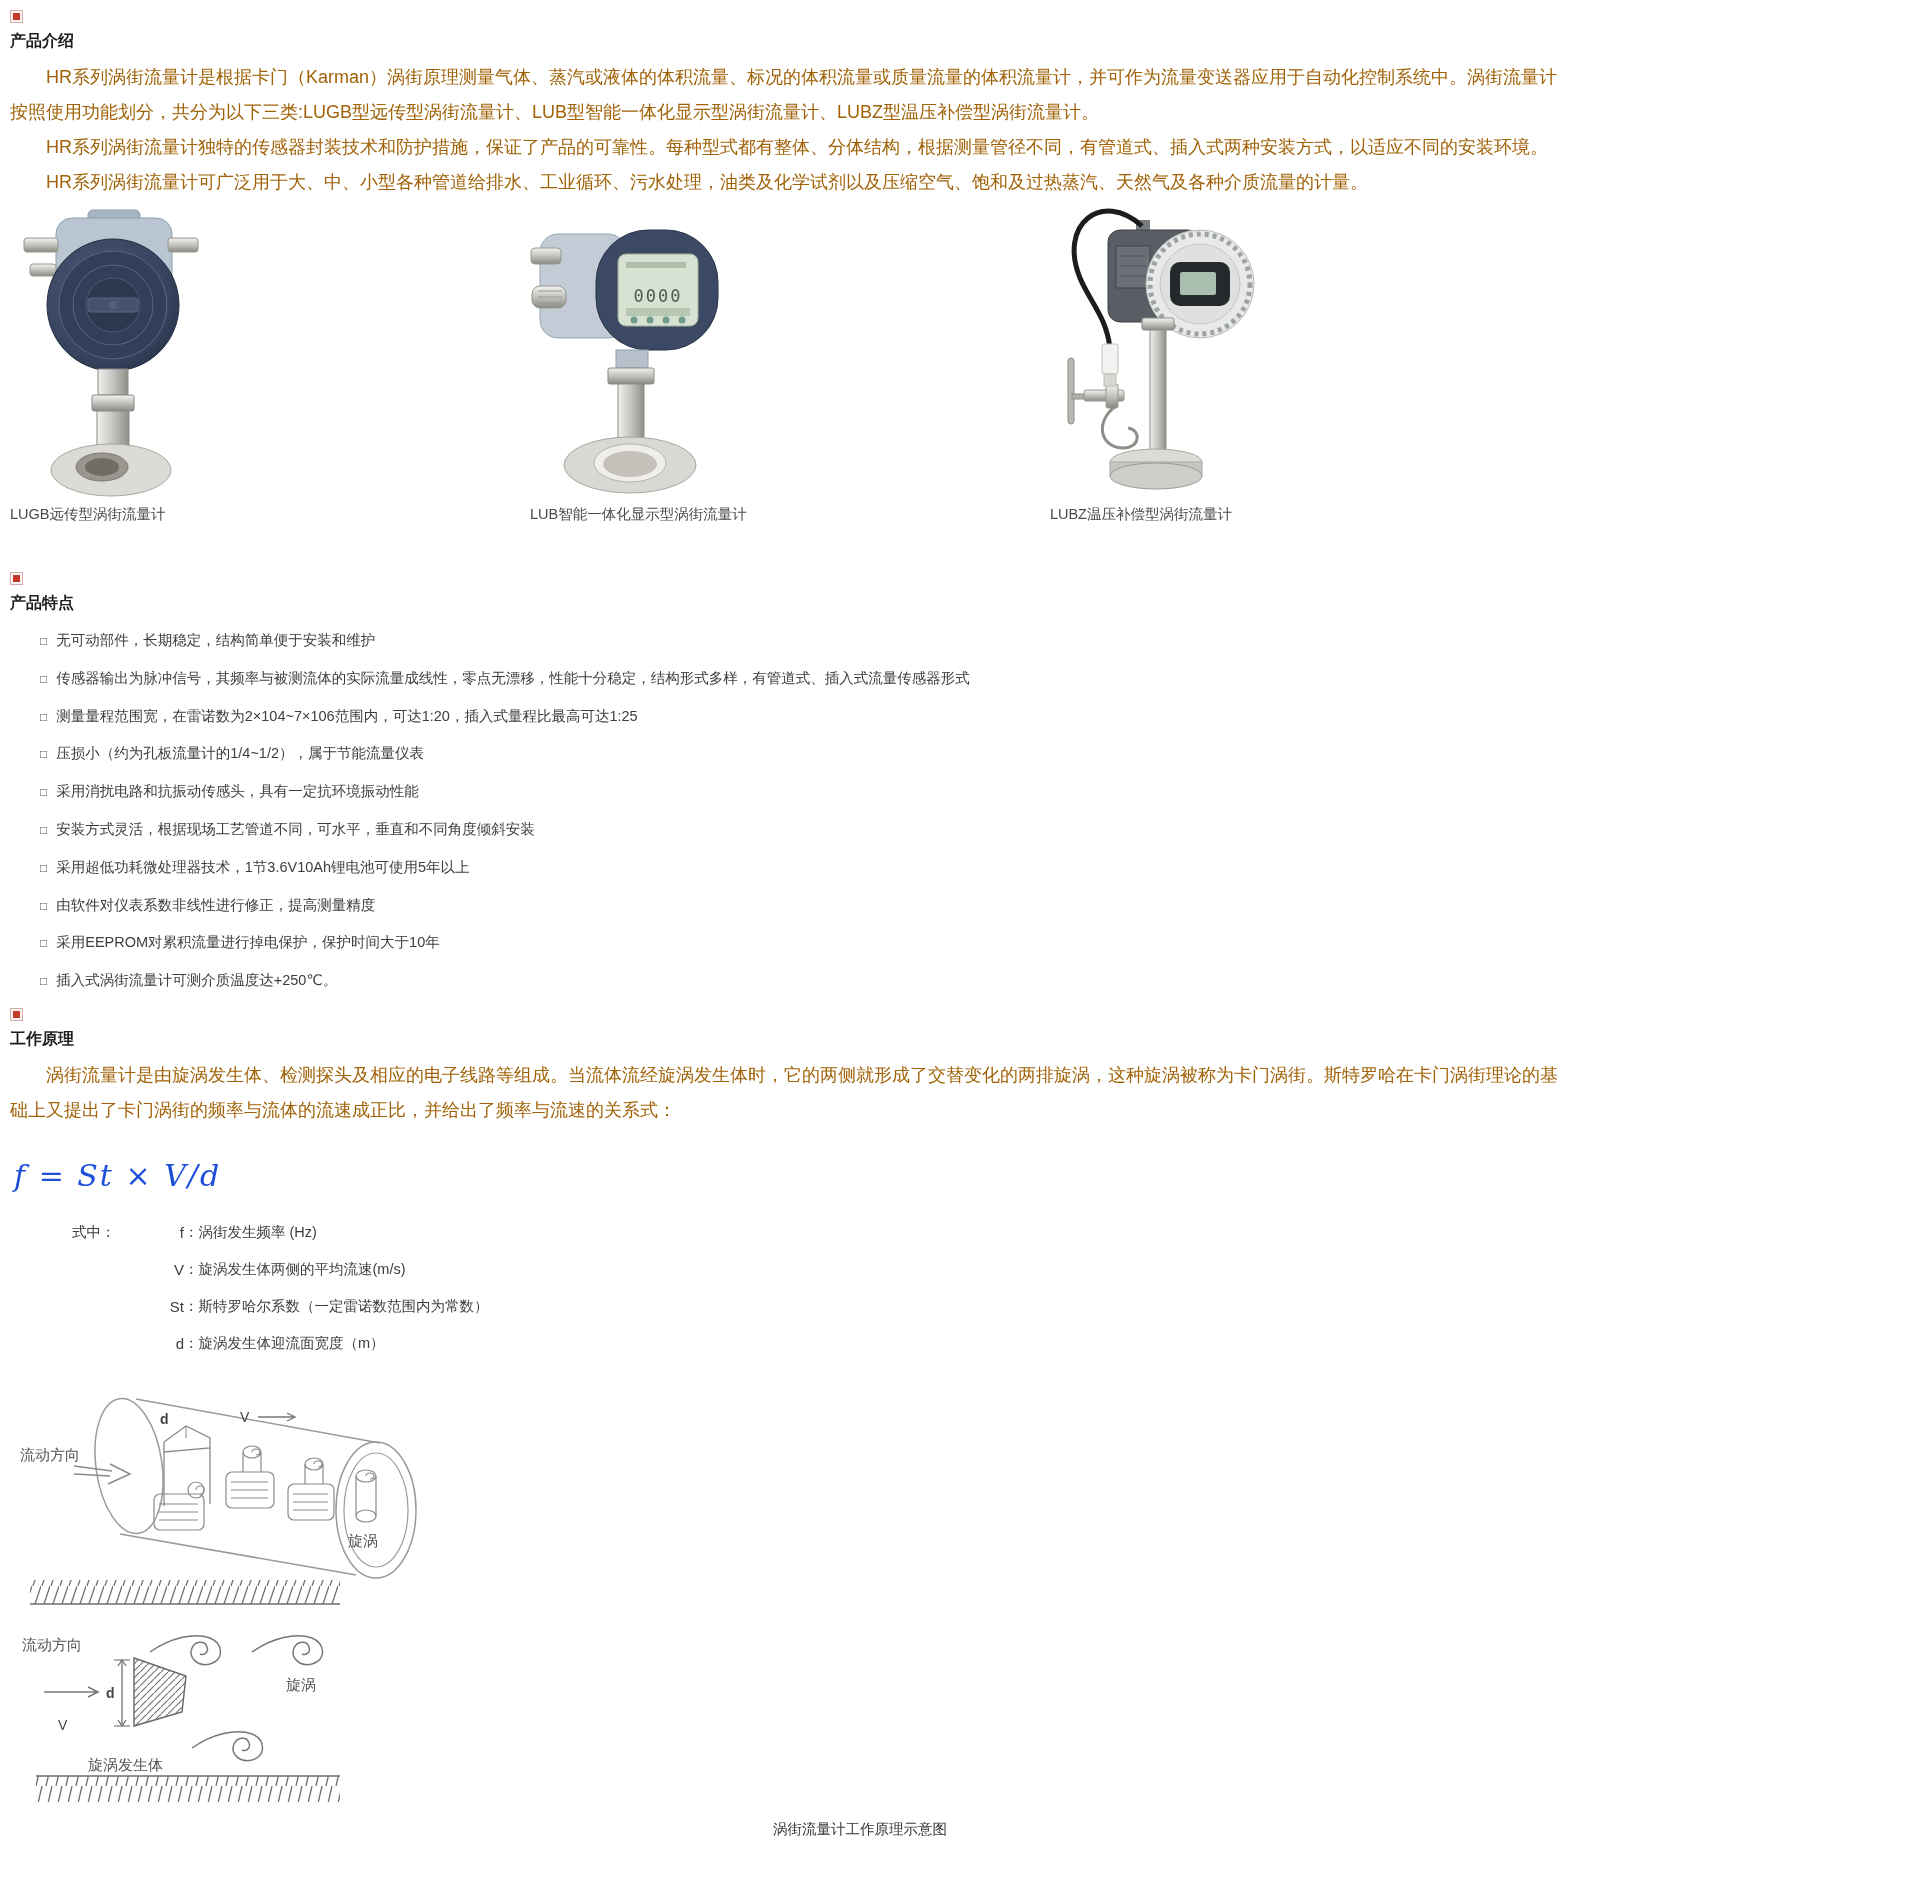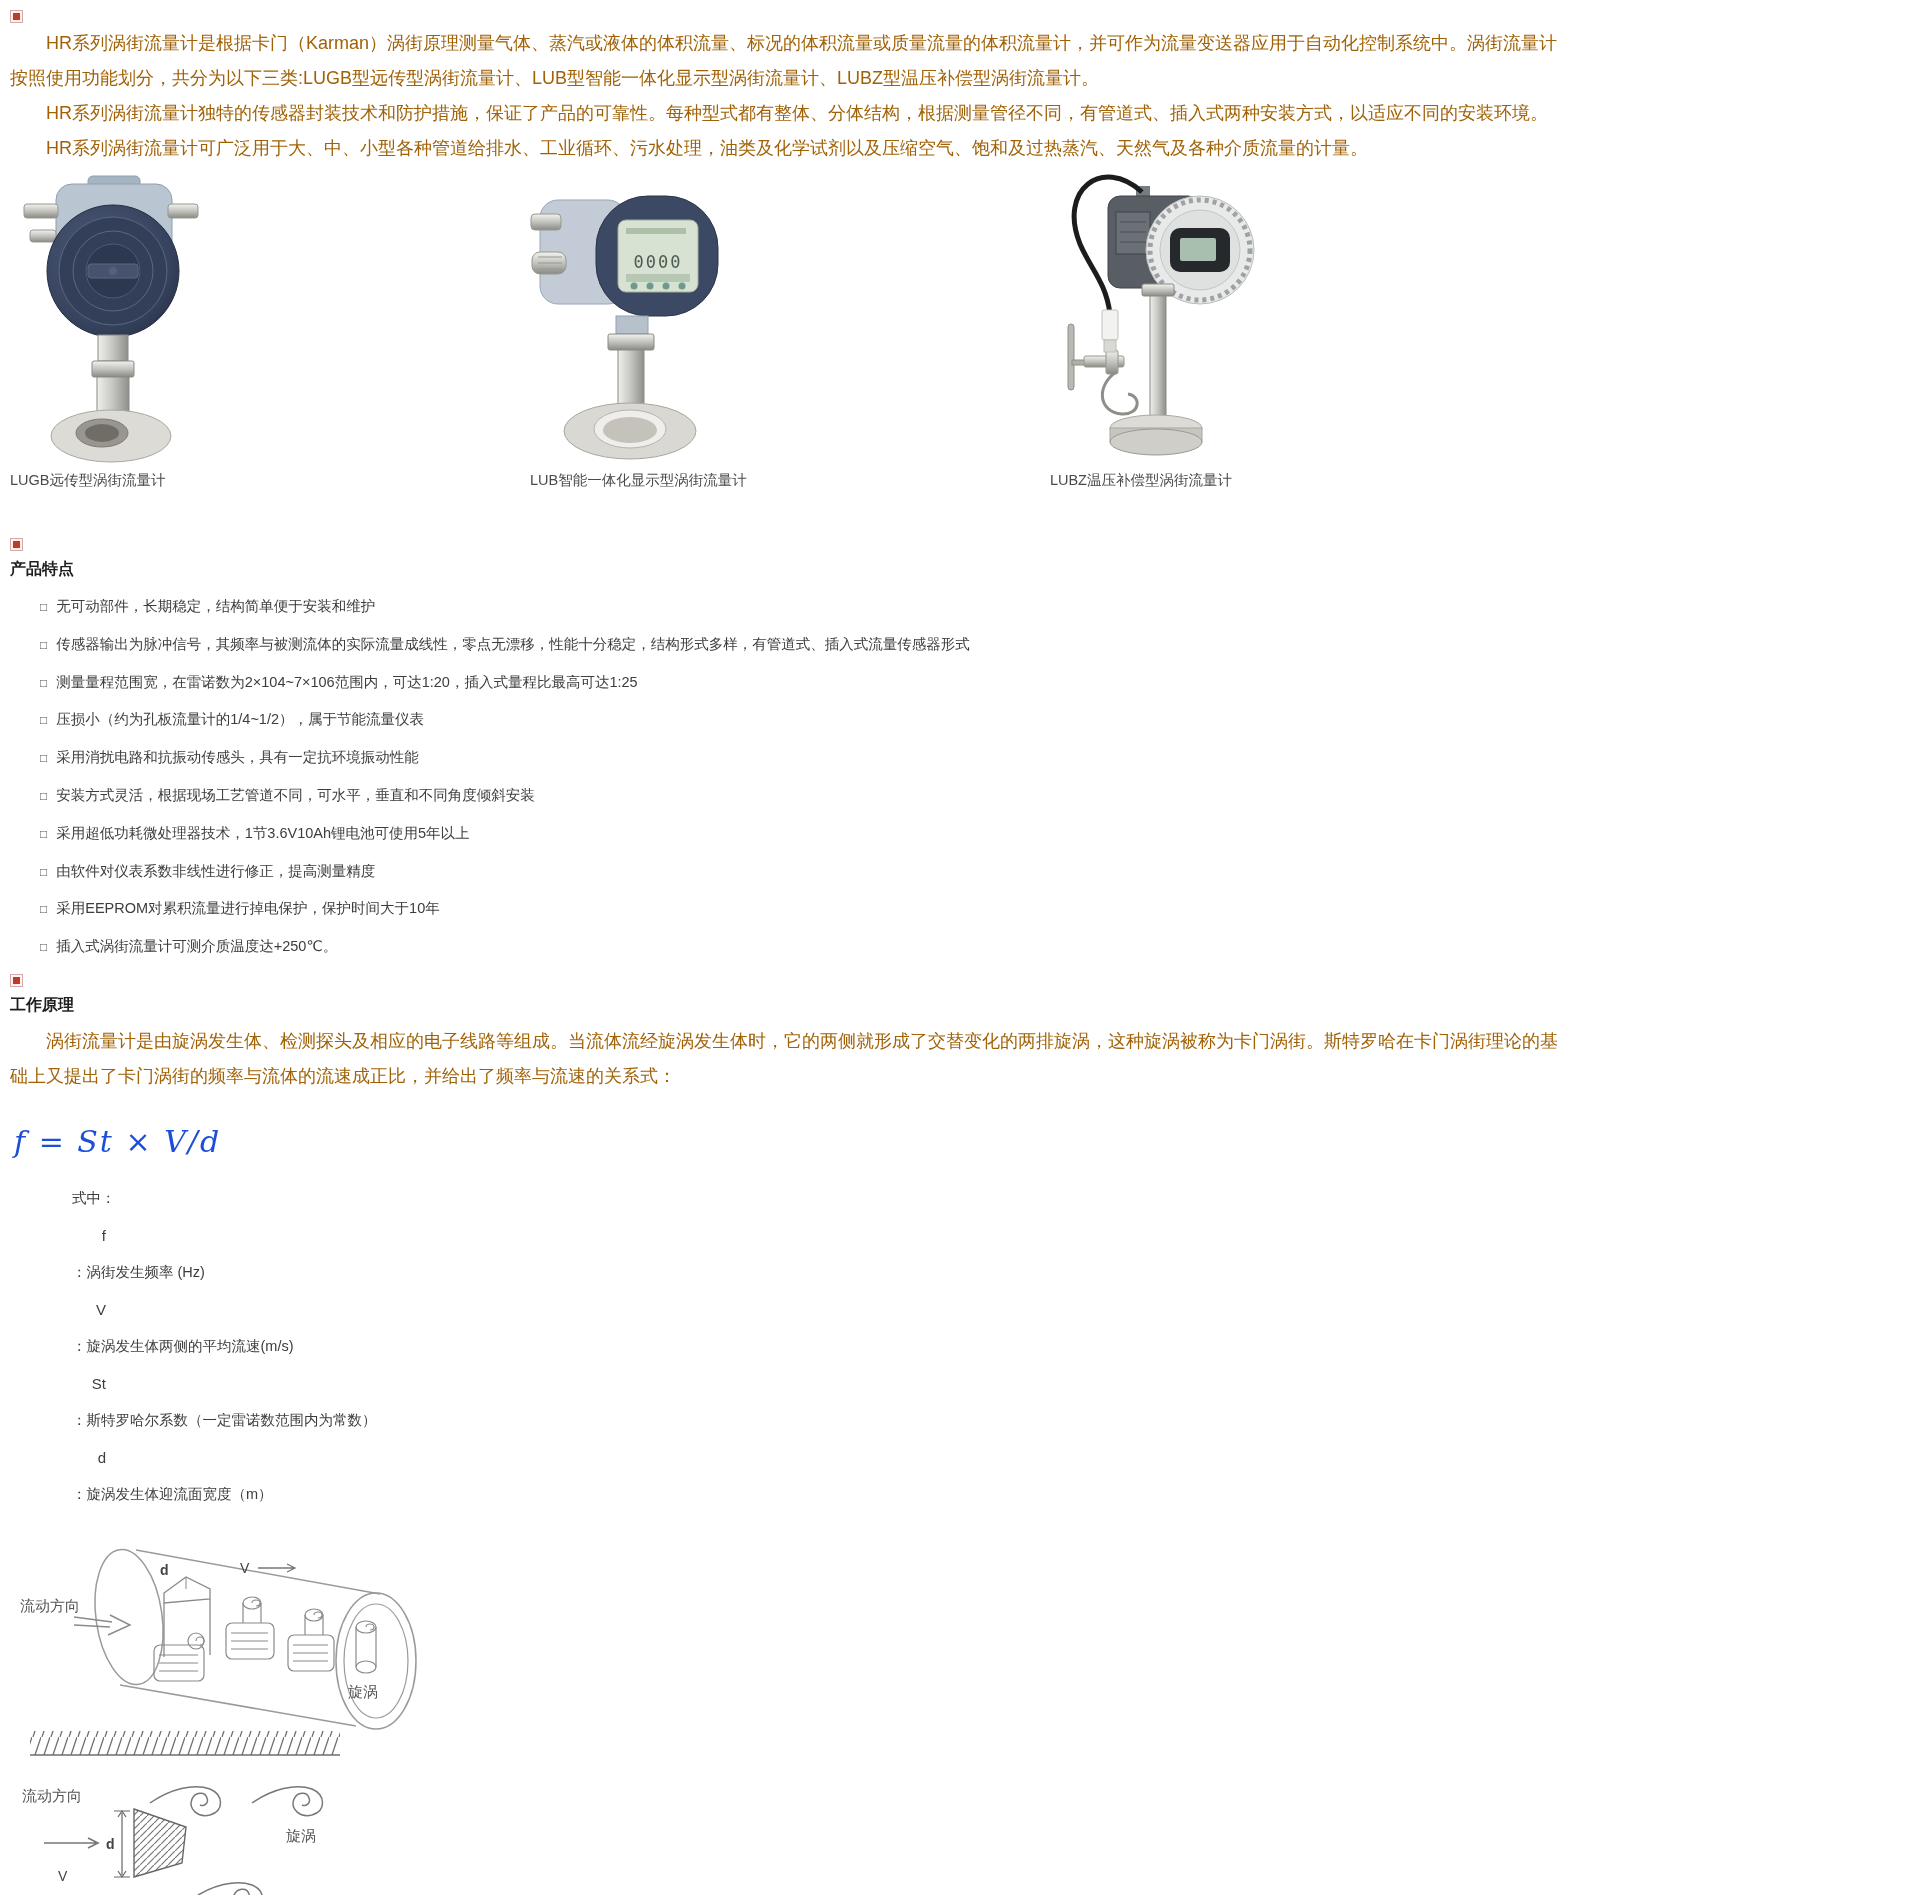--- a/index.html
+++ b/index.html
@@ -46,21 +46,21 @@
   .feature-row .marker { font-size:12px; margin-right:9px; color:#555; }
 
   .formula {
     margin:26px 0 16px 4px;
     font-family:"DejaVu Serif","Liberation Serif",serif;
     font-style:italic; font-size:30px; color:#1d4ed8;
     letter-spacing:2px; height:44px; line-height:44px;
   }
 
   .where-block { margin-left:62px; }
-  .where-row { display:flex; font-size:14.5px; line-height:37px; color:#3d3d3d;flex-direction:column; }
+  .where-row { display:flex; font-size:14.5px; line-height:37px; color:#3d3d3d; }
   .where-row .prefix { width:78px; }
   .where-row .symbol { width:34px; text-align:right; font-size:15px; }
   .where-row .desc { }
 
   .diagram1 { margin:32px 0 0 4px; }
   .diagram2 { margin:14px 0 0 4px; }
 
   svg text.dlabel {
     font-family:"Liberation Sans","DejaVu Sans",sans-serif;
     fill:#555; font-size:15px;
@@ -78,20 +78,21 @@
 </head>
 <body>
 
 <div class="wrap">
 
   <div class="icon-row">
     <span class="broken-icon">
         <span class="glyph"></span>
       </span>
   </div>
+  <h2 class="sec-heading">产品介绍</h2>
   <p class="para">HR系列涡街流量计是根据卡门（Karman）涡街原理测量气体、蒸汽或液体的体积流量、标况的体积流量或质量流量的体积流量计，并可作为流量变送器应用于自动化控制系统中。涡街流量计按照使用功能划分，共分为以下三类:LUGB型远传型涡街流量计、LUB型智能一体化显示型涡街流量计、LUBZ型温压补偿型涡街流量计。</p>
   <p class="para">HR系列涡街流量计独特的传感器封装技术和防护措施，保证了产品的可靠性。每种型式都有整体、分体结构，根据测量管径不同，有管道式、插入式两种安装方式，以适应不同的安装环境。</p>
   <p class="para">HR系列涡街流量计可广泛用于大、中、小型各种管道给排水、工业循环、污水处理，油类及化学试剂以及压缩空气、饱和及过热蒸汽、天然气及各种介质流量的计量。</p>
 
   <div class="products">
 
     <div class="product-cell">
       <svg width="200" height="292" viewBox="0 0 200 292">
         <defs>
           <linearGradient id="steelV1" x1="0" y1="0" x2="1" y2="0">

